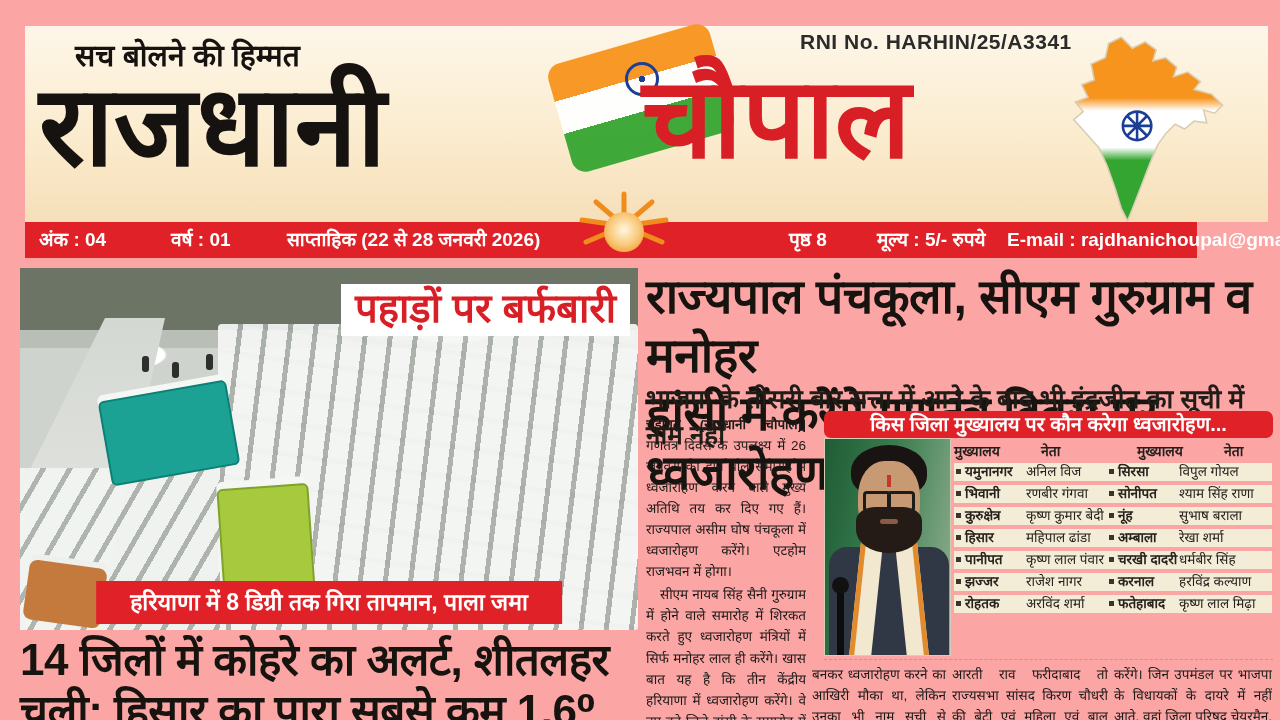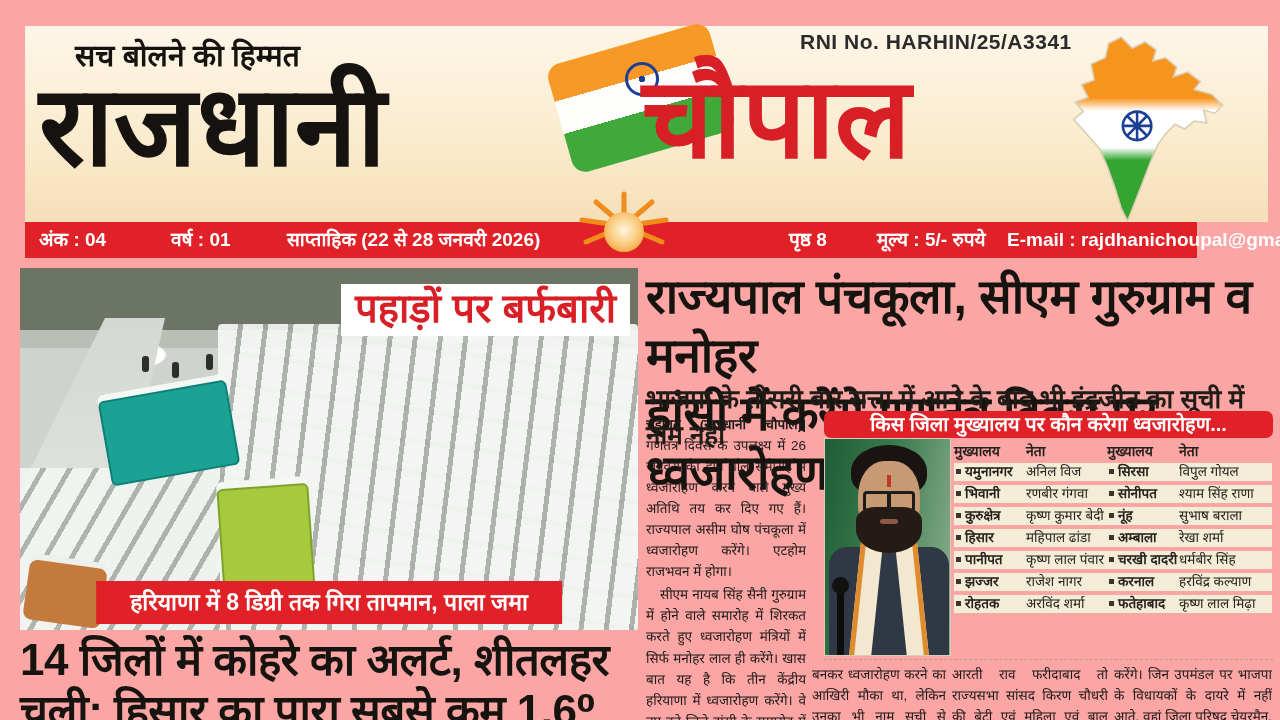--- a/index.html
+++ b/index.html
@@ -80,21 +80,21 @@
   .pol-scarf-l,.pol-scarf-r { position:absolute; top:104px; width:22px; height:114px; background:#f2e7cf; border-left:5px solid #e08b2d; }
   .pol-scarf-l { left:30px; transform:rotate(6deg); }
   .pol-scarf-r { left:76px; transform:rotate(-6deg); border-left:none; border-right:5px solid #e08b2d; }
   .pol-mic { position:absolute; left:12px; top:150px; width:7px; height:68px; background:#0d0d0d; border-radius:3px; }
   .pol-mic::before { content:""; position:absolute; left:-5px; top:-12px; width:17px; height:17px; background:#111; border-radius:50%; }
 
   
   .ft-titlebar { position:absolute; left:824px; top:411px; width:449px; height:27px; background:#e02228; color:#ffffff;
     font-size:20px; font-weight:bold; text-align:center; line-height:26px;border-radius:7px; }
   .ft-body { position:absolute; left:954px; top:441px; width:318px; }
-  .ft-head { display:grid; grid-template-columns:72px 81px 72px 93px; font-weight:bold; color:#231f1a; font-size:14px; margin-bottom:3px; }
+  .ft-head { display:grid; grid-template-columns:72px 81px 72px 93px; font-weight:bold; color:#231f1a; font-size:14px; margin-bottom:3px;gap:15px; }
   .ft-row { display:grid; grid-template-columns:72px 81px 72px 93px; background:#f3ecd6; font-size:13.5px; color:#26221c;
     height:18px; line-height:18px; margin-bottom:4px; white-space:nowrap; overflow:hidden; }
   .ft-row .hq { font-weight:bold; }
   .bullet { display:inline-block; width:5px; height:5px; background:#3a342c; margin:0 4px 2px 2px; vertical-align:middle; }
   .dotline { position:absolute; left:824px; top:659px; width:449px; border-top:1.5px dashed #a9a193; }
 </style>
 </head>
 <body>
 
 <div class="page">

